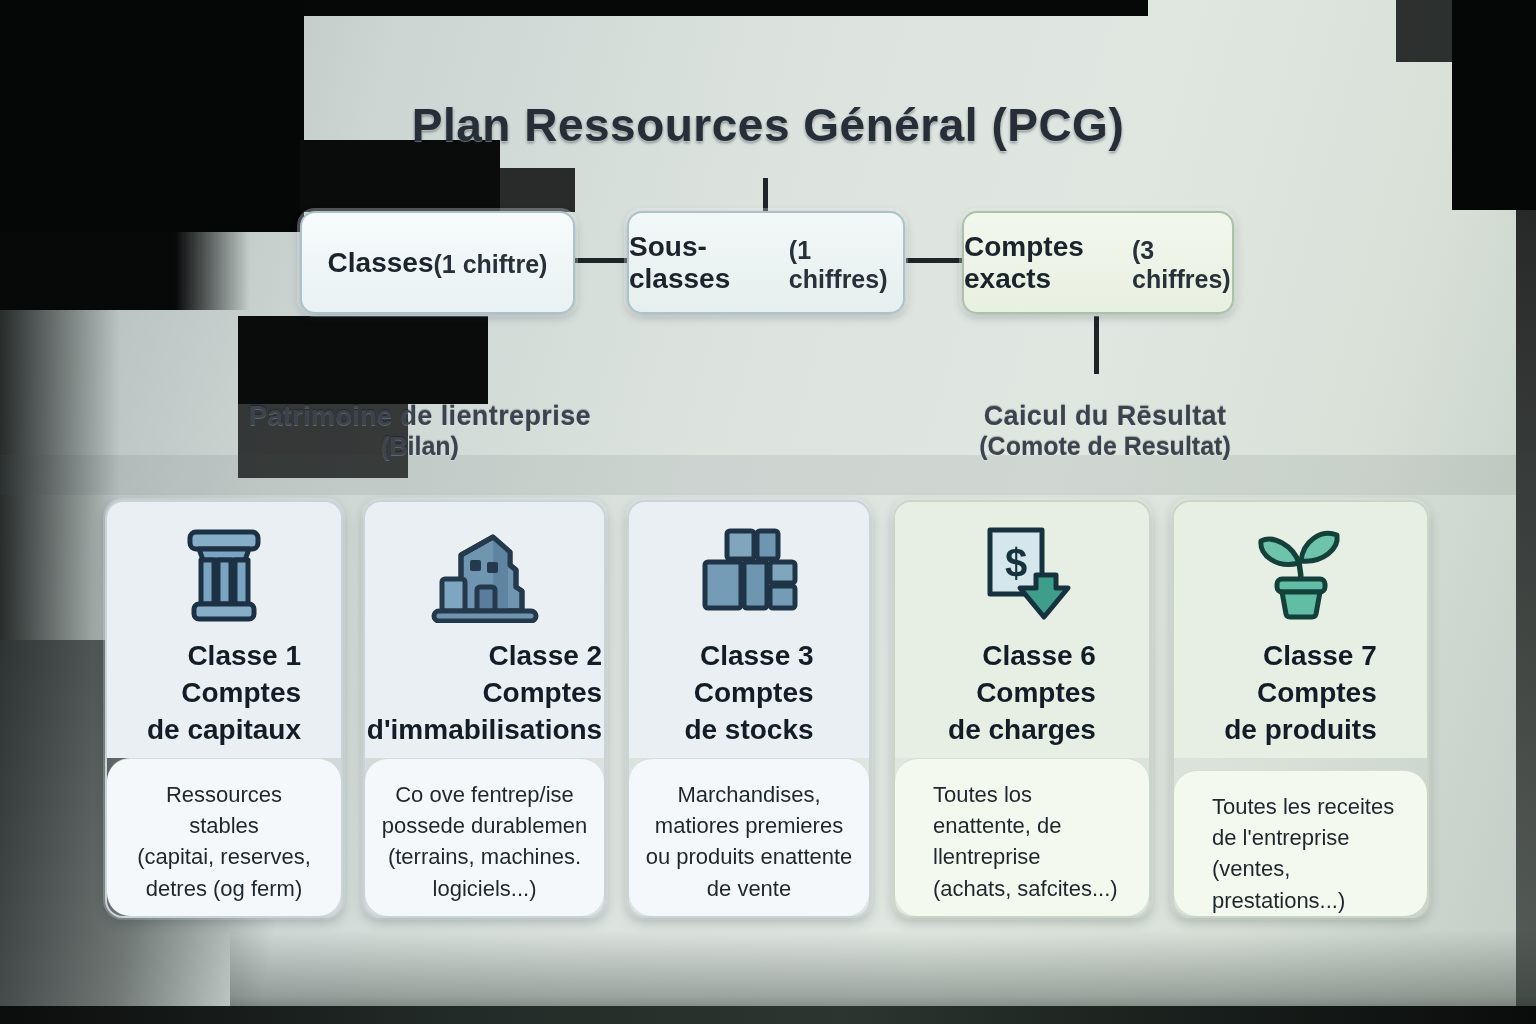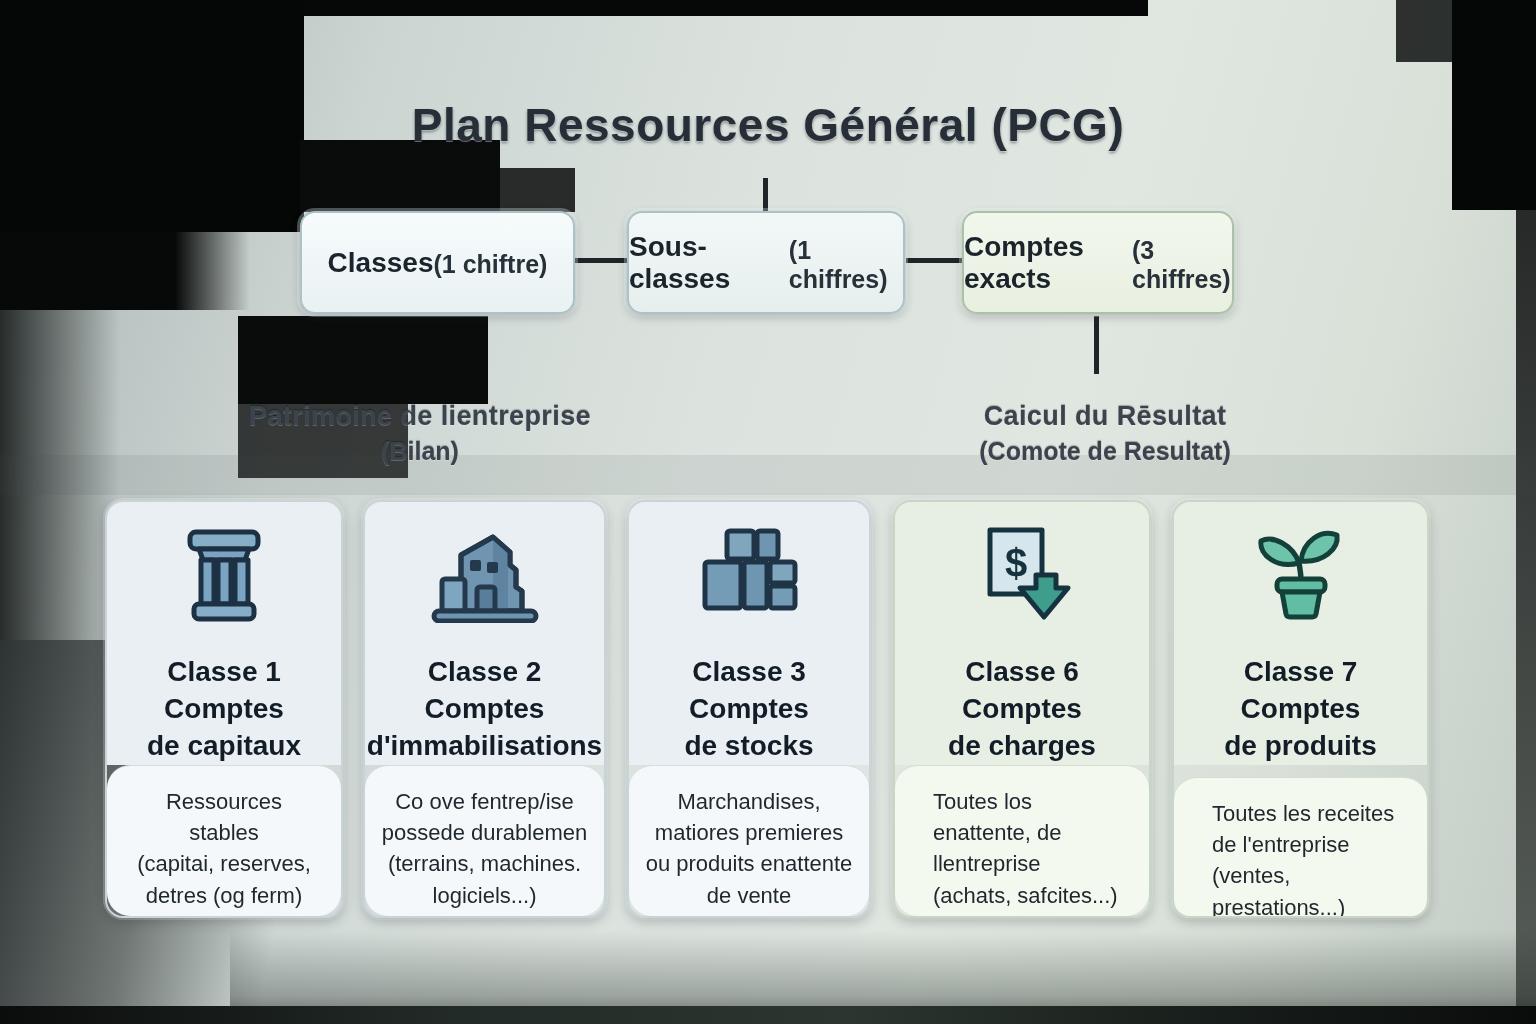--- a/index.html
+++ b/index.html
@@ -26,35 +26,35 @@
   }
   .node-label{font-size:28px;font-weight:700;color:#1b242c;}
   .node-sub{font-size:25px;color:#27313a;margin-top:4px;font-weight:bold;}
   .node1{left:300px;width:275px;background:linear-gradient(180deg,#f7fbfc,#e9f1f3);}
   .node2{left:627px;width:278px;background:linear-gradient(180deg,#f2f8f7,#e6efee);}
   .node3{left:962px;width:272px;background:linear-gradient(180deg,#f2f7ec,#e8f0e1);border-color:#abc2a8;}
   
   .group{position:absolute;top:401px;text-align:center;color:#3b444e;}
   .group-label{font-size:27px;font-weight:600;letter-spacing:.4px;
     text-shadow:0 1px 0 rgba(255,255,255,.22),0 -1px 1px rgba(0,0,0,.30);}
-  .group-sub{font-size:25px;font-weight:600;margin-top:5px;
+  .group-sub{font-size:25px;font-weight:600;
     text-shadow:0 1px 0 rgba(255,255,255,.22),0 -1px 1px rgba(0,0,0,.30);}
   .group1{left:130px;width:580px;}
   .group2{left:880px;width:450px;}
   
   .card{
     position:absolute;top:500px;height:418px;border-radius:18px;overflow:hidden;
     border:2px solid #c9d4d9;box-sizing:border-box;
     box-shadow:0 4px 12px rgba(25,35,40,.25),0 0 0 2px rgba(255,255,255,.25);
     display:flex;flex-direction:column;
   }
   .card-top{flex:0 0 256px;display:flex;flex-direction:column;align-items:center;padding-top:22px;box-sizing:border-box;}
   .card-icon{height:102px;display:flex;align-items:center;justify-content:center;}
-  .card-title{margin-top:28px;font-size:28px;font-weight:600;color:#121d28;
-    text-align:center;line-height:1.32;white-space:pre-line;}
+  .card-title{margin-top:12px;font-size:28px;font-weight:600;color:#121d28;
+    text-align:right;line-height:1.32;white-space:pre-line;}
   .card-body{flex:1;padding:20px 14px 0;font-size:22px;color:#1f272e;line-height:1.42;
     text-align:center;white-space:pre-line;border-top:1.5px solid rgba(160,175,180,.38);border-radius:23px;}
   .card-body.left{text-align:left;padding-left:38px;padding-right:8px;}
   .card.blue .card-top{background:#e9eff3;}
   .card.blue .card-body{background:#f4f8fa;}
   .card.green{border-color:#c9d6c6;}
   .card.green .card-top{background:#e7efe4;}
   .card.green .card-body{background:#f4f9f0;border-top-color:rgba(165,180,160,.38);}
   .card1{left:105px;width:238px;}
   .card2{left:363px;width:243px;}

